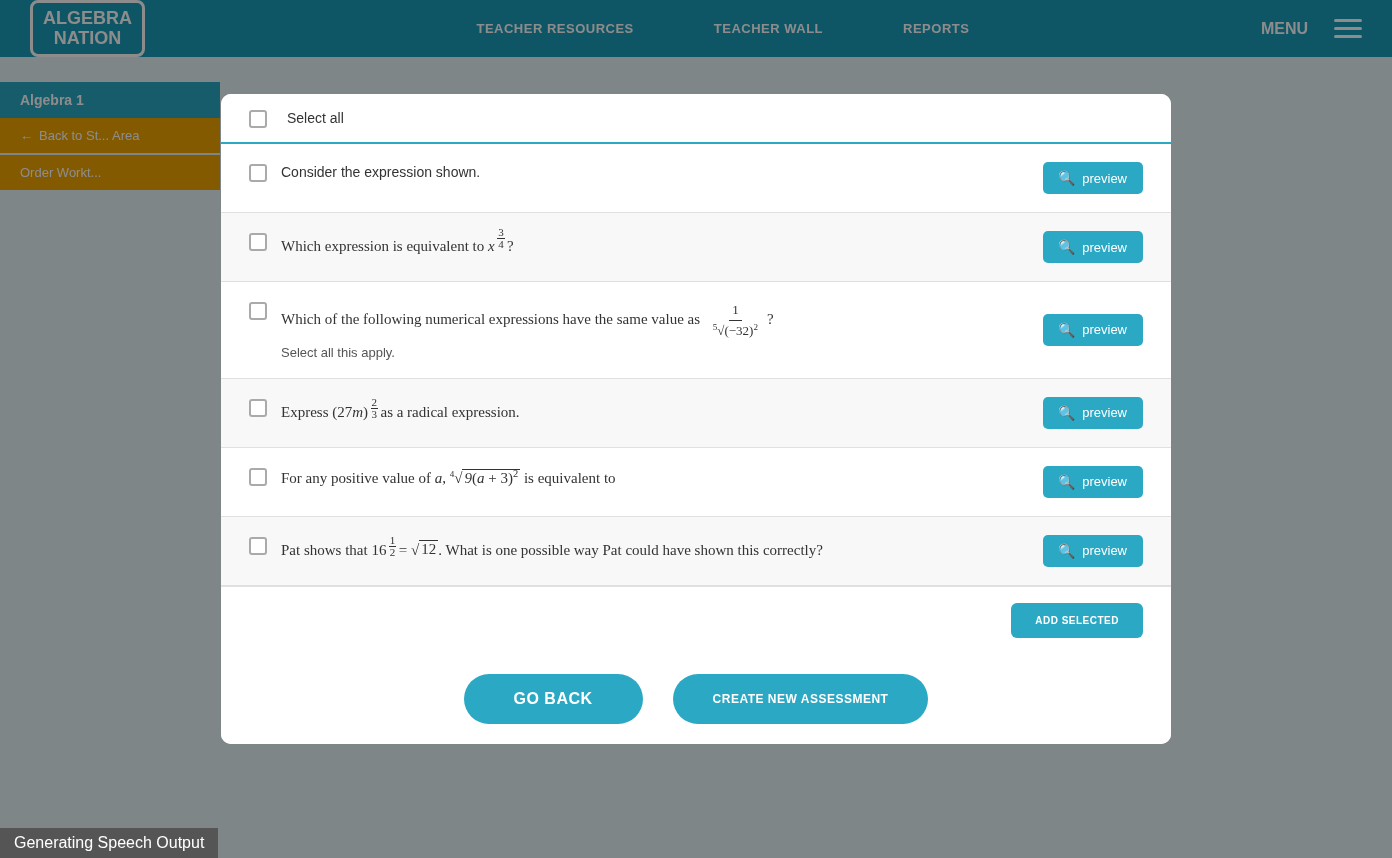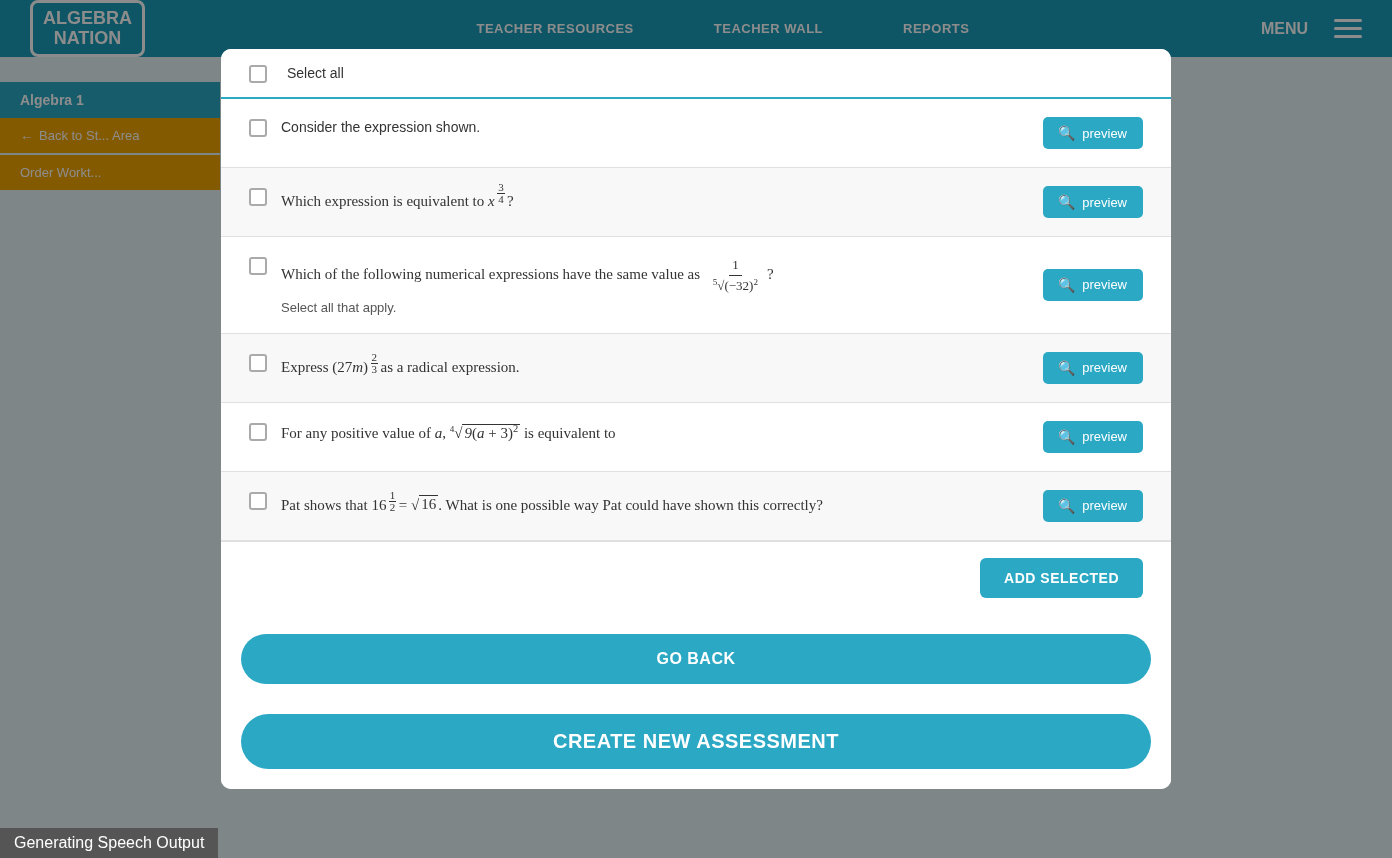--- a/index.html
+++ b/index.html
@@ -248,53 +248,52 @@
       justify-content: flex-end;
       border-top: 1px solid #e0e0e0;
       background: white;
     }
     .add-selected-btn {
       background: #2aa8c4;
       color: white;
       border: none;
       border-radius: 6px;
       padding: 12px 24px;
-      font-size: 14px;
+      font-size: 10px;
       font-weight: 700;
       cursor: pointer;
       letter-spacing: 0.5px;
     }
 
     
     .modal-footer {
       padding: 20px;
       display: flex;
       justify-content: center;
       gap: 30px;
       background: white;
-      flex-direction: column;
     }
     .go-back-btn {
       background: #2aa8c4;
       color: white;
       border: none;
       border-radius: 30px;
       padding: 16px 50px;
       font-size: 16px;
       font-weight: 700;
       cursor: pointer;
       letter-spacing: 0.5px;
     }
     .create-assessment-btn {
       background: #2aa8c4;
       color: white;
       border: none;
       border-radius: 30px;
       padding: 16px 40px;
-      font-size: 20px;
+      font-size: 12px;
       font-weight: 700;
       cursor: pointer;
       letter-spacing: 0.5px;
     }
 
     
     .status-bar {
       position: absolute;
       bottom: 0;
       left: 0;
@@ -413,21 +412,21 @@
         <div class="question-content">
           <div class="question-text math-formula">
             Which of the following numerical expressions have the same value as
             <span style="display:inline-flex; align-items:center; vertical-align:middle; margin: 0 4px;">
               <span class="fraction" style="display:inline-flex; flex-direction:column; align-items:center;">
                 <span class="numerator" style="border-bottom:1px solid #333; padding:0 3px; font-size:13px;">1</span>
                 <span class="denominator" style="padding:0 3px; font-size:13px;"><sup style="font-size:9px;">5</sup>√(−32)<sup>2</sup></span>
               </span>
             </span>?
           </div>
-          <div class="question-sub">Select all that apply.</div>
+          <div class="question-sub">Select all this apply.</div>
         </div>
         <button class="preview-btn">
           <span class="preview-icon">🔍</span>
           <span>preview</span>
         </button>
       </div>
 
       <div class="question-row">
         <div class="checkbox"></div>
         <div class="question-content">
@@ -461,21 +460,21 @@
 
       <div class="question-row">
         <div class="checkbox"></div>
         <div class="question-content">
           <div class="question-text math-formula">
             Pat shows that 16<sup style="font-size:0.65em;">
               <span style="display:inline-flex; flex-direction:column; align-items:center; font-size:11px; line-height:1; vertical-align:middle;">
                 <span style="border-bottom:1px solid #333; padding:0 1px;">1</span>
                 <span style="padding:0 1px;">2</span>
               </span>
-            </sup> = √<span style="border-top:1px solid #333; padding:0 2px;">16</span>. What is one possible way Pat could have shown this correctly?
+            </sup> = √<span style="border-top:1px solid #333; padding:0 2px;">12</span>. What is one possible way Pat could have shown this correctly?
           </div>
         </div>
         <button class="preview-btn">
           <span class="preview-icon">🔍</span>
           <span>preview</span>
         </button>
       </div>
 
     </div>
 

